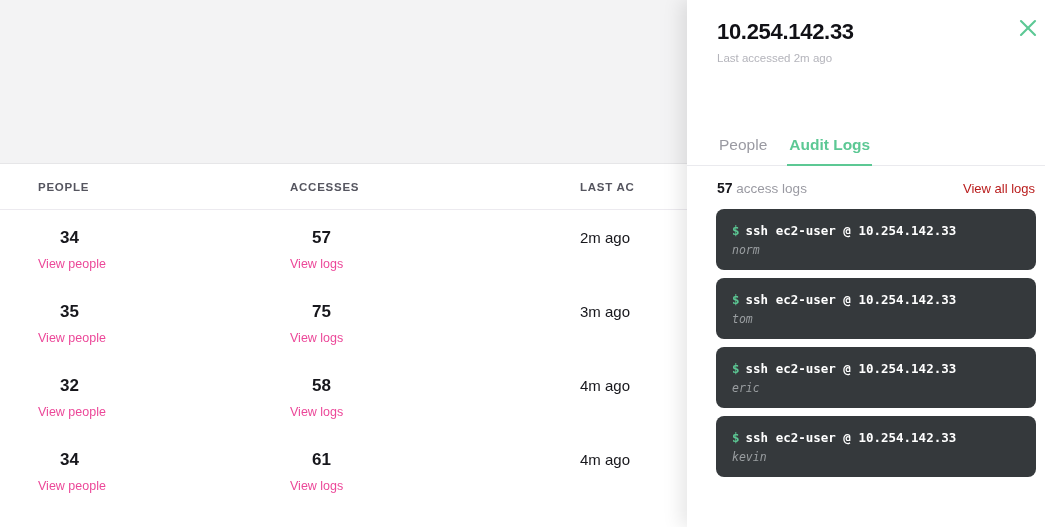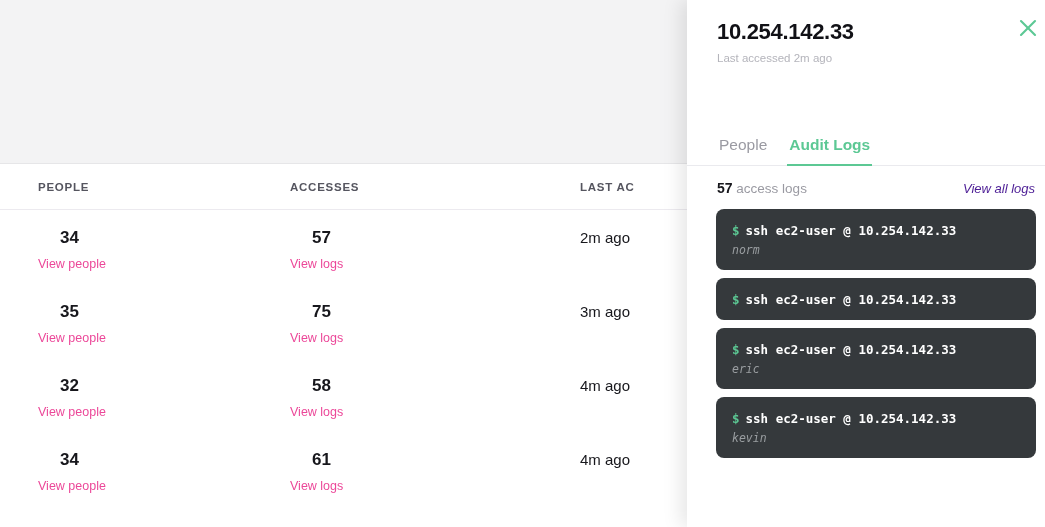--- a/index.html
+++ b/index.html
@@ -176,24 +176,23 @@
     font-size: 13.5px;
     color: #9a9aa2;
   }
   #logs-count-text b {
     color: #17171c;
     font-size: 14px;
   }
 
   #view-all-logs-link {
     font-size: 13px;
-    color: #4c1d95;
+    color: #b91c1c;
     cursor: pointer;
     text-decoration: none;
-    font-style: italic;
   }
 
   #logs-list {
     margin-top: 13px;
     padding: 0 29px;
     display: flex;
     flex-direction: column;
     gap: 8px;
   }
 
@@ -336,20 +335,21 @@
       <div class="log-command-line">
         <span class="log-prompt">$</span><span>ssh ec2-user @ 10.254.142.33</span>
       </div>
       <div class="log-user">norm</div>
     </div>
 
     <div class="log-card">
       <div class="log-command-line">
         <span class="log-prompt">$</span><span>ssh ec2-user @ 10.254.142.33</span>
       </div>
+      <div class="log-user">tom</div>
     </div>
 
     <div class="log-card">
       <div class="log-command-line">
         <span class="log-prompt">$</span><span>ssh ec2-user @ 10.254.142.33</span>
       </div>
       <div class="log-user">eric</div>
     </div>
 
     <div class="log-card">

